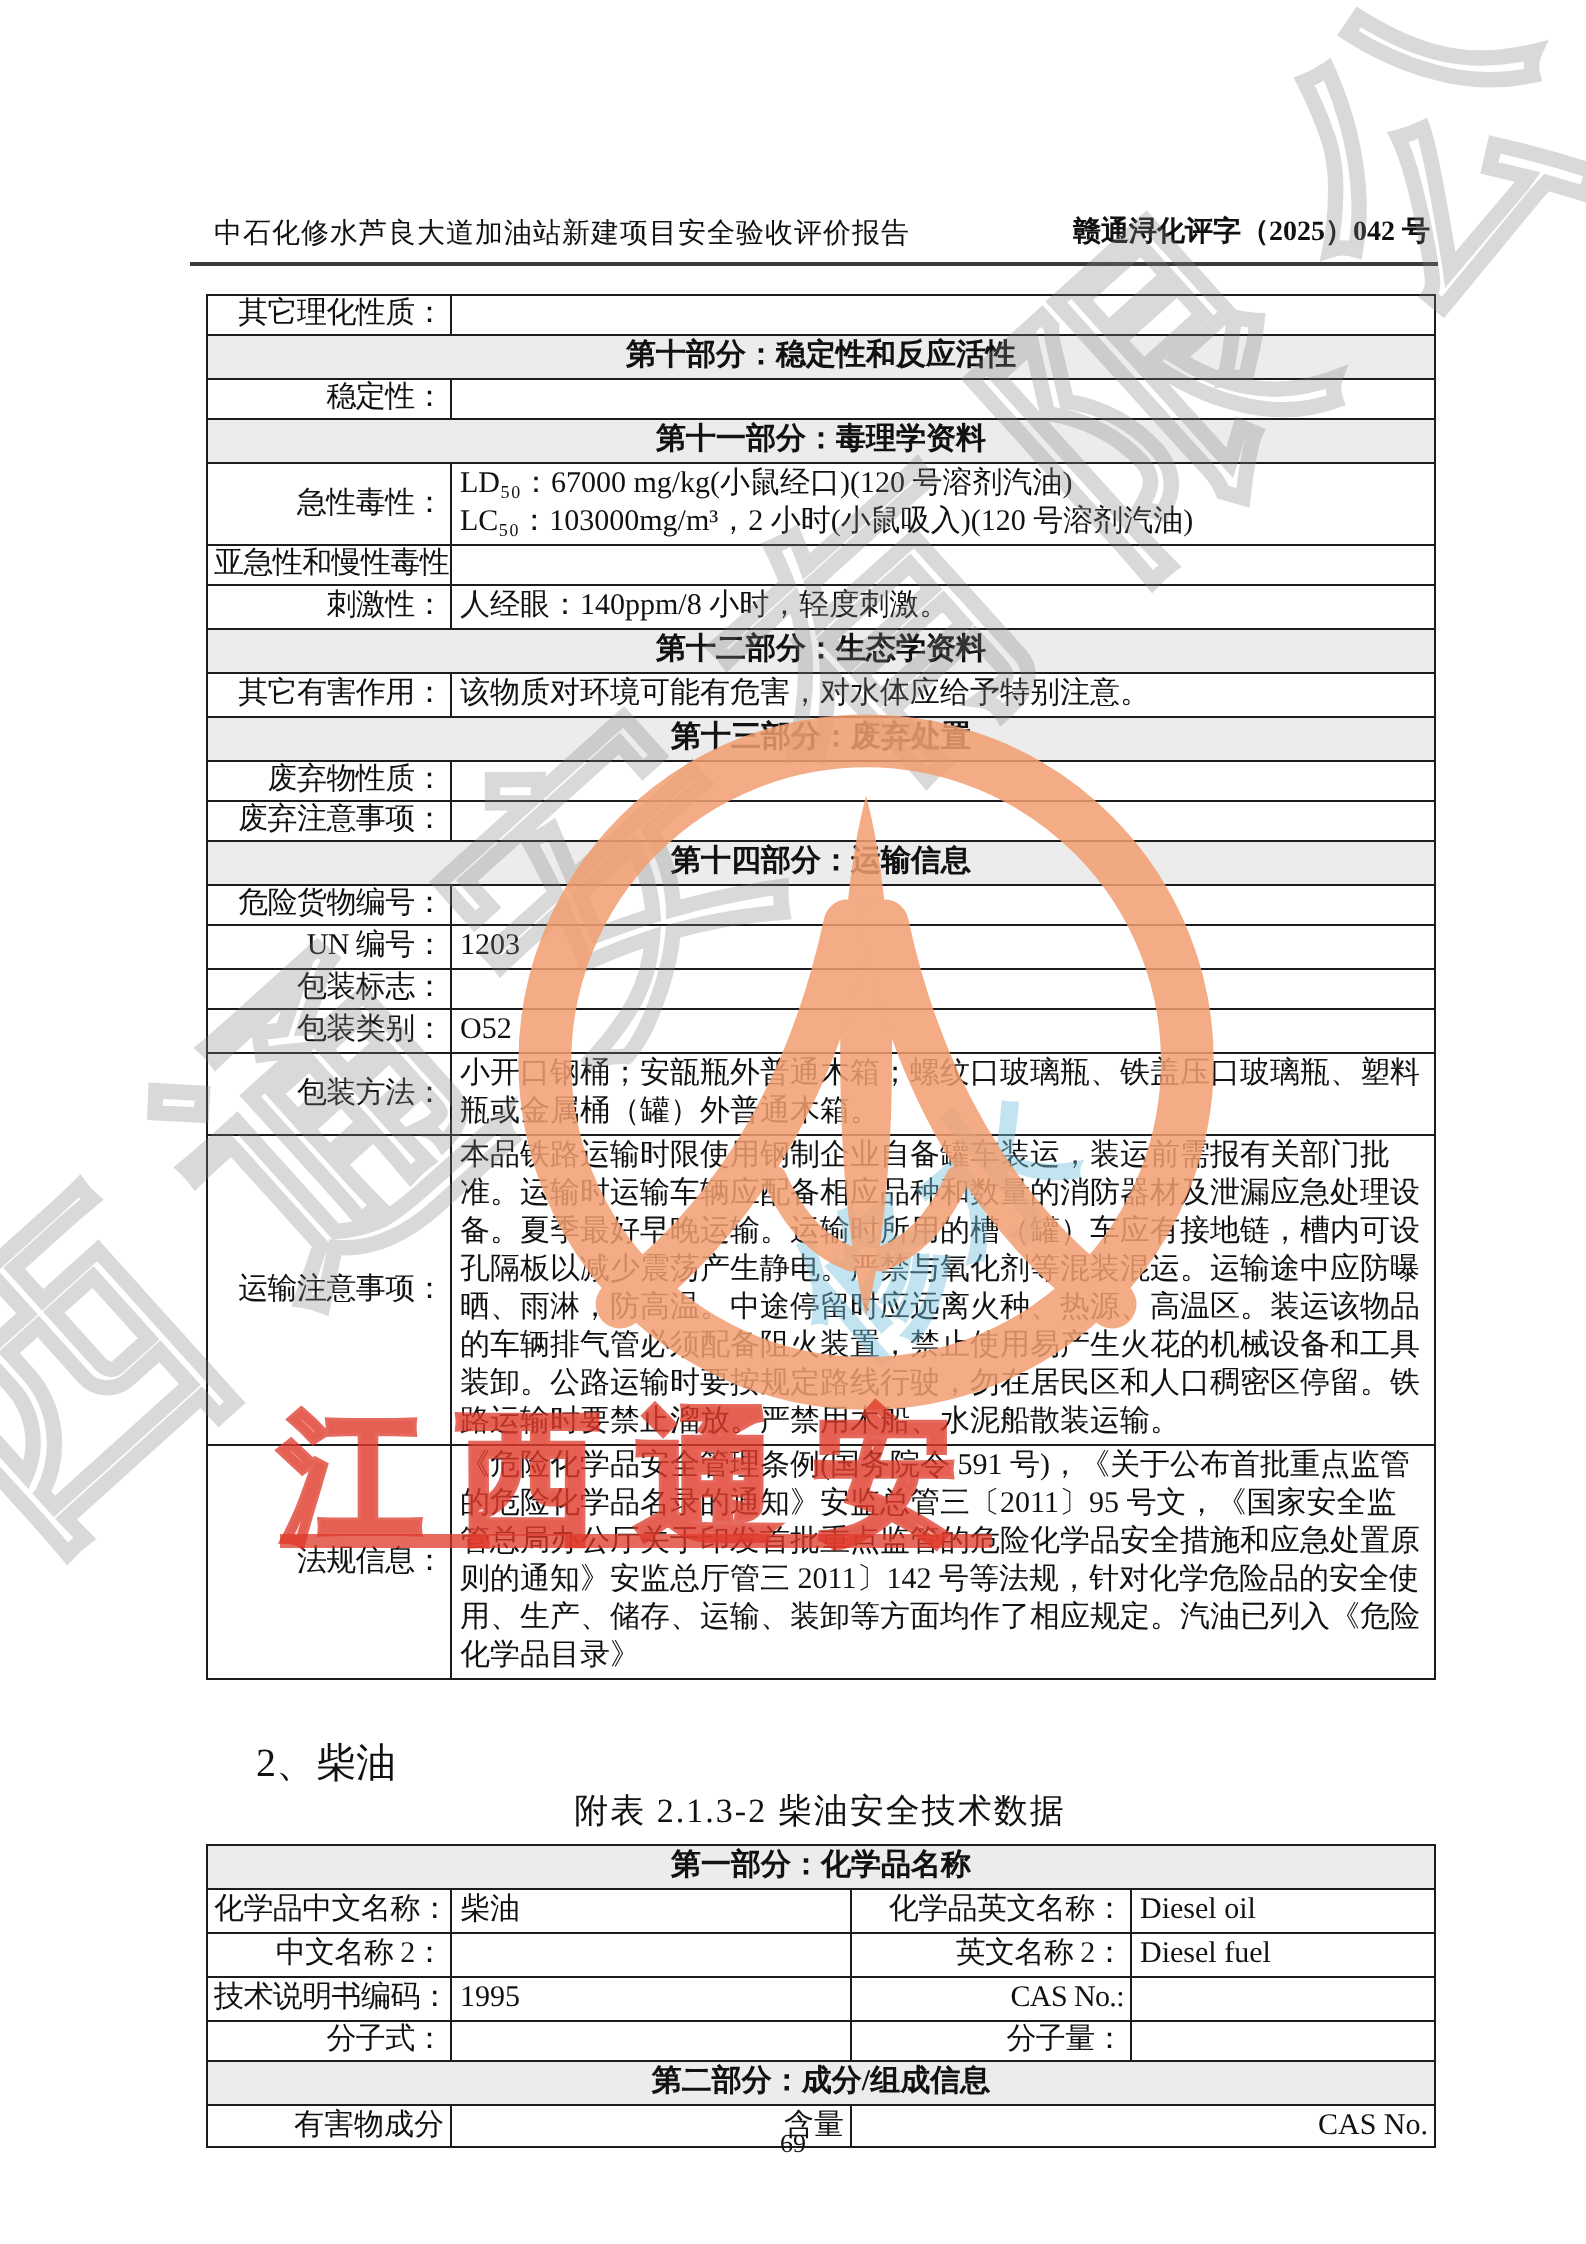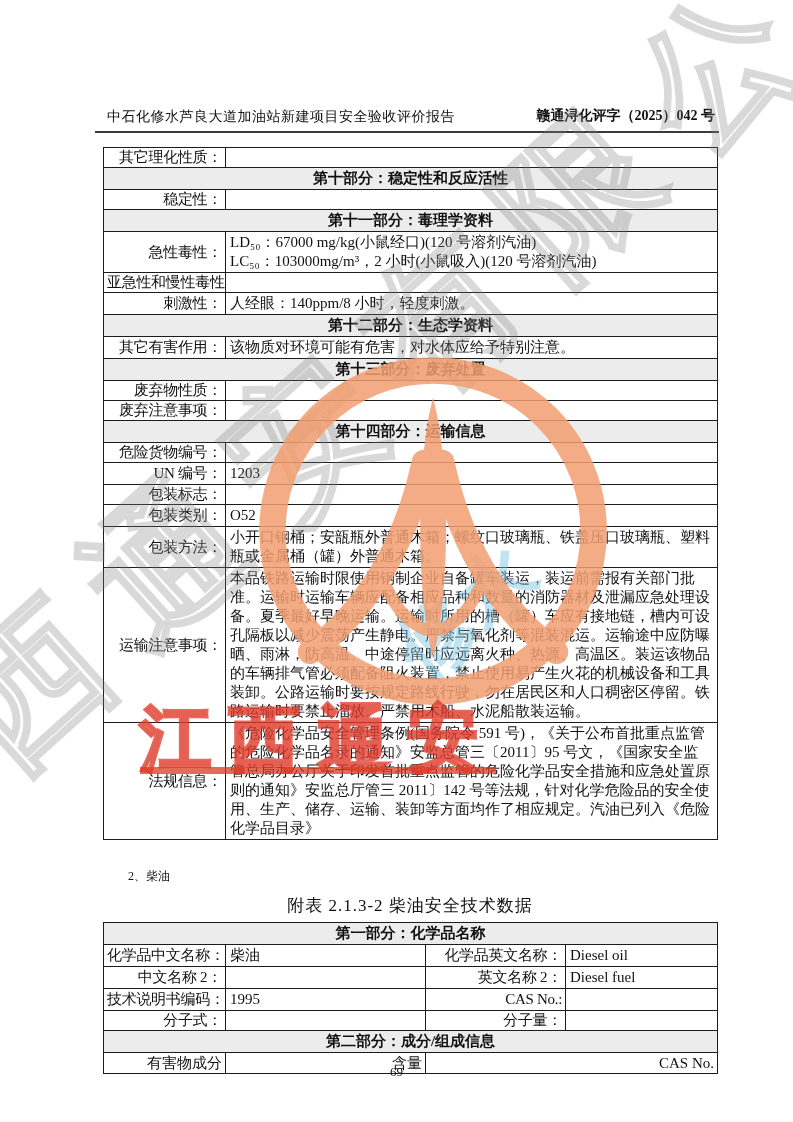--- a/index.html
+++ b/index.html
@@ -20,21 +20,21 @@
     border:1px solid #1c1c1c; font-size:15px; line-height:19px;
     padding:0 3px; vertical-align:middle; overflow:hidden;
   }
   table.doc td.sec{
     background:#ececec; text-align:center; font-weight:bold; height:21px;
   }
   table.doc td.lbl{ text-align:right; height:19px; white-space:nowrap; letter-spacing:-0.3px;}
   table.doc td.val{ text-align:left; white-space:pre-line; padding:1px 4px;}
   table.doc td.c3 { text-align:right; height:20px;}
   
-  .note{position:absolute; left:128px; top:824px; font-size:12px;}
+  .note{position:absolute; left:128px; top:824px; font-size:20px;}
   .apx-title{position:absolute; left:103px; top:850px; width:614px; text-align:center;
              font-size:17px; font-weight:normal; letter-spacing:1px;}
   .page-num{position:absolute; left:0; top:1020px; width:100%; text-align:center; font-size:13px;}
   
   .wm{position:absolute; pointer-events:none; white-space:nowrap;}
   .gray-wm{
     left:-160px; top:760px; z-index:3; transform:rotate(-42deg); transform-origin:0 50%;
     font-size:150px; font-weight:bold; letter-spacing:34px;
     color:transparent; -webkit-text-stroke:3px rgba(130,130,130,0.30);
   }

